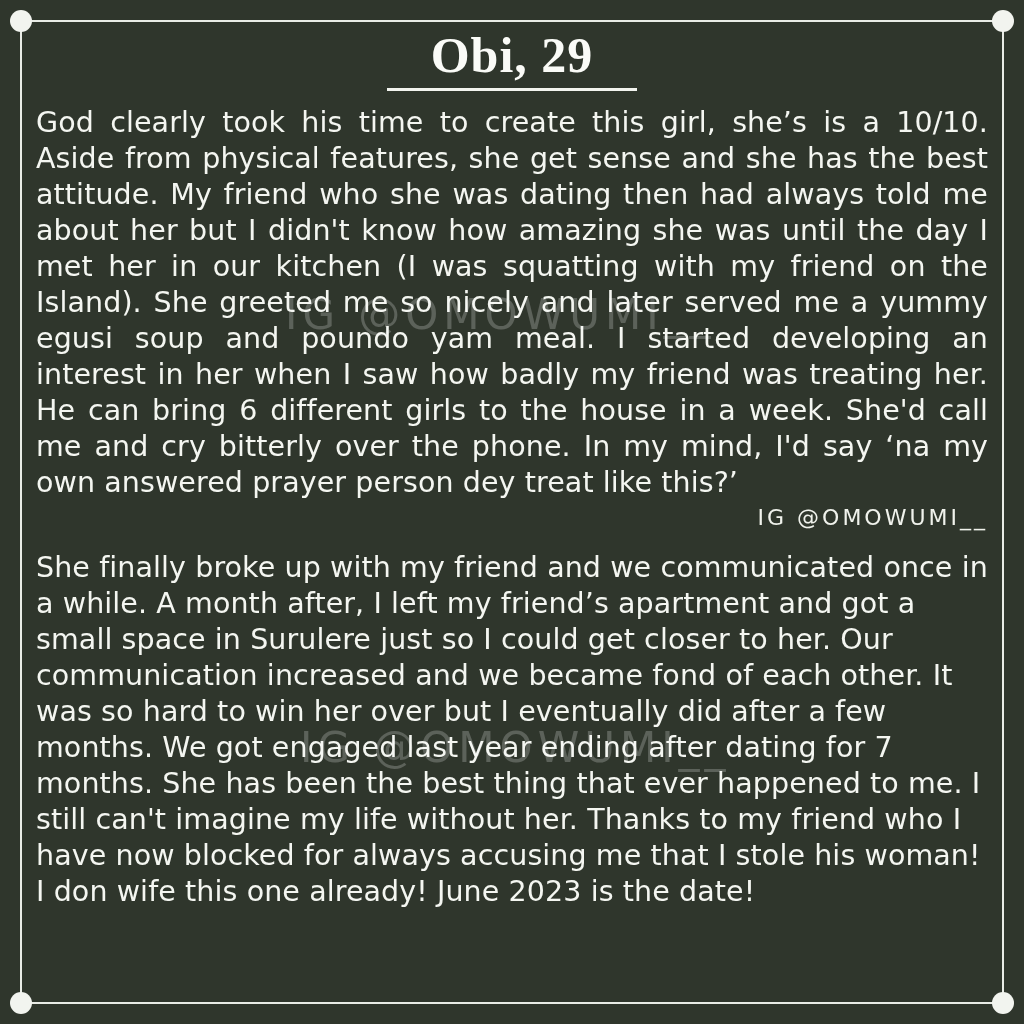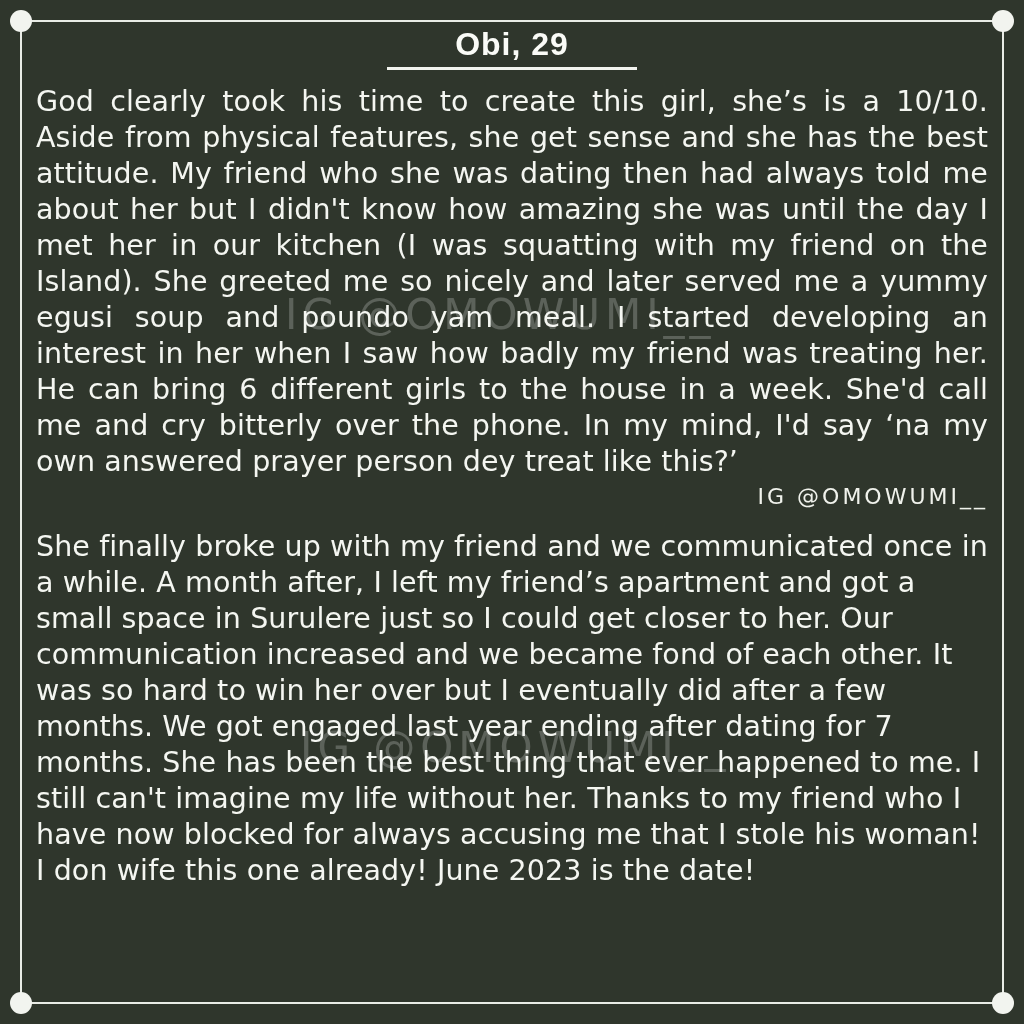--- a/index.html
+++ b/index.html
@@ -52,27 +52,27 @@
     left: 36px;
     top: 20px;
     right: 36px;
     bottom: 24px;
     box-sizing: border-box;
     color: #f4f6f1;
   }
 
   .title {
     text-align: center;
-    font-size: 32px;
+    font-size: 50px;
     letter-spacing: 1px;
     font-weight: 700;
     margin-top: 6px;
     margin-bottom: 4px;
     color: #fafbf7;
-    font-family: Liberation Sans, sans-serif;
+    font-family: Liberation Serif, serif;
   }
 
   .title-rule {
     width: 250px;
     height: 3px;
     background: #f2f4ef;
     margin: 0 auto 14px auto;
   }
 
   .para {

